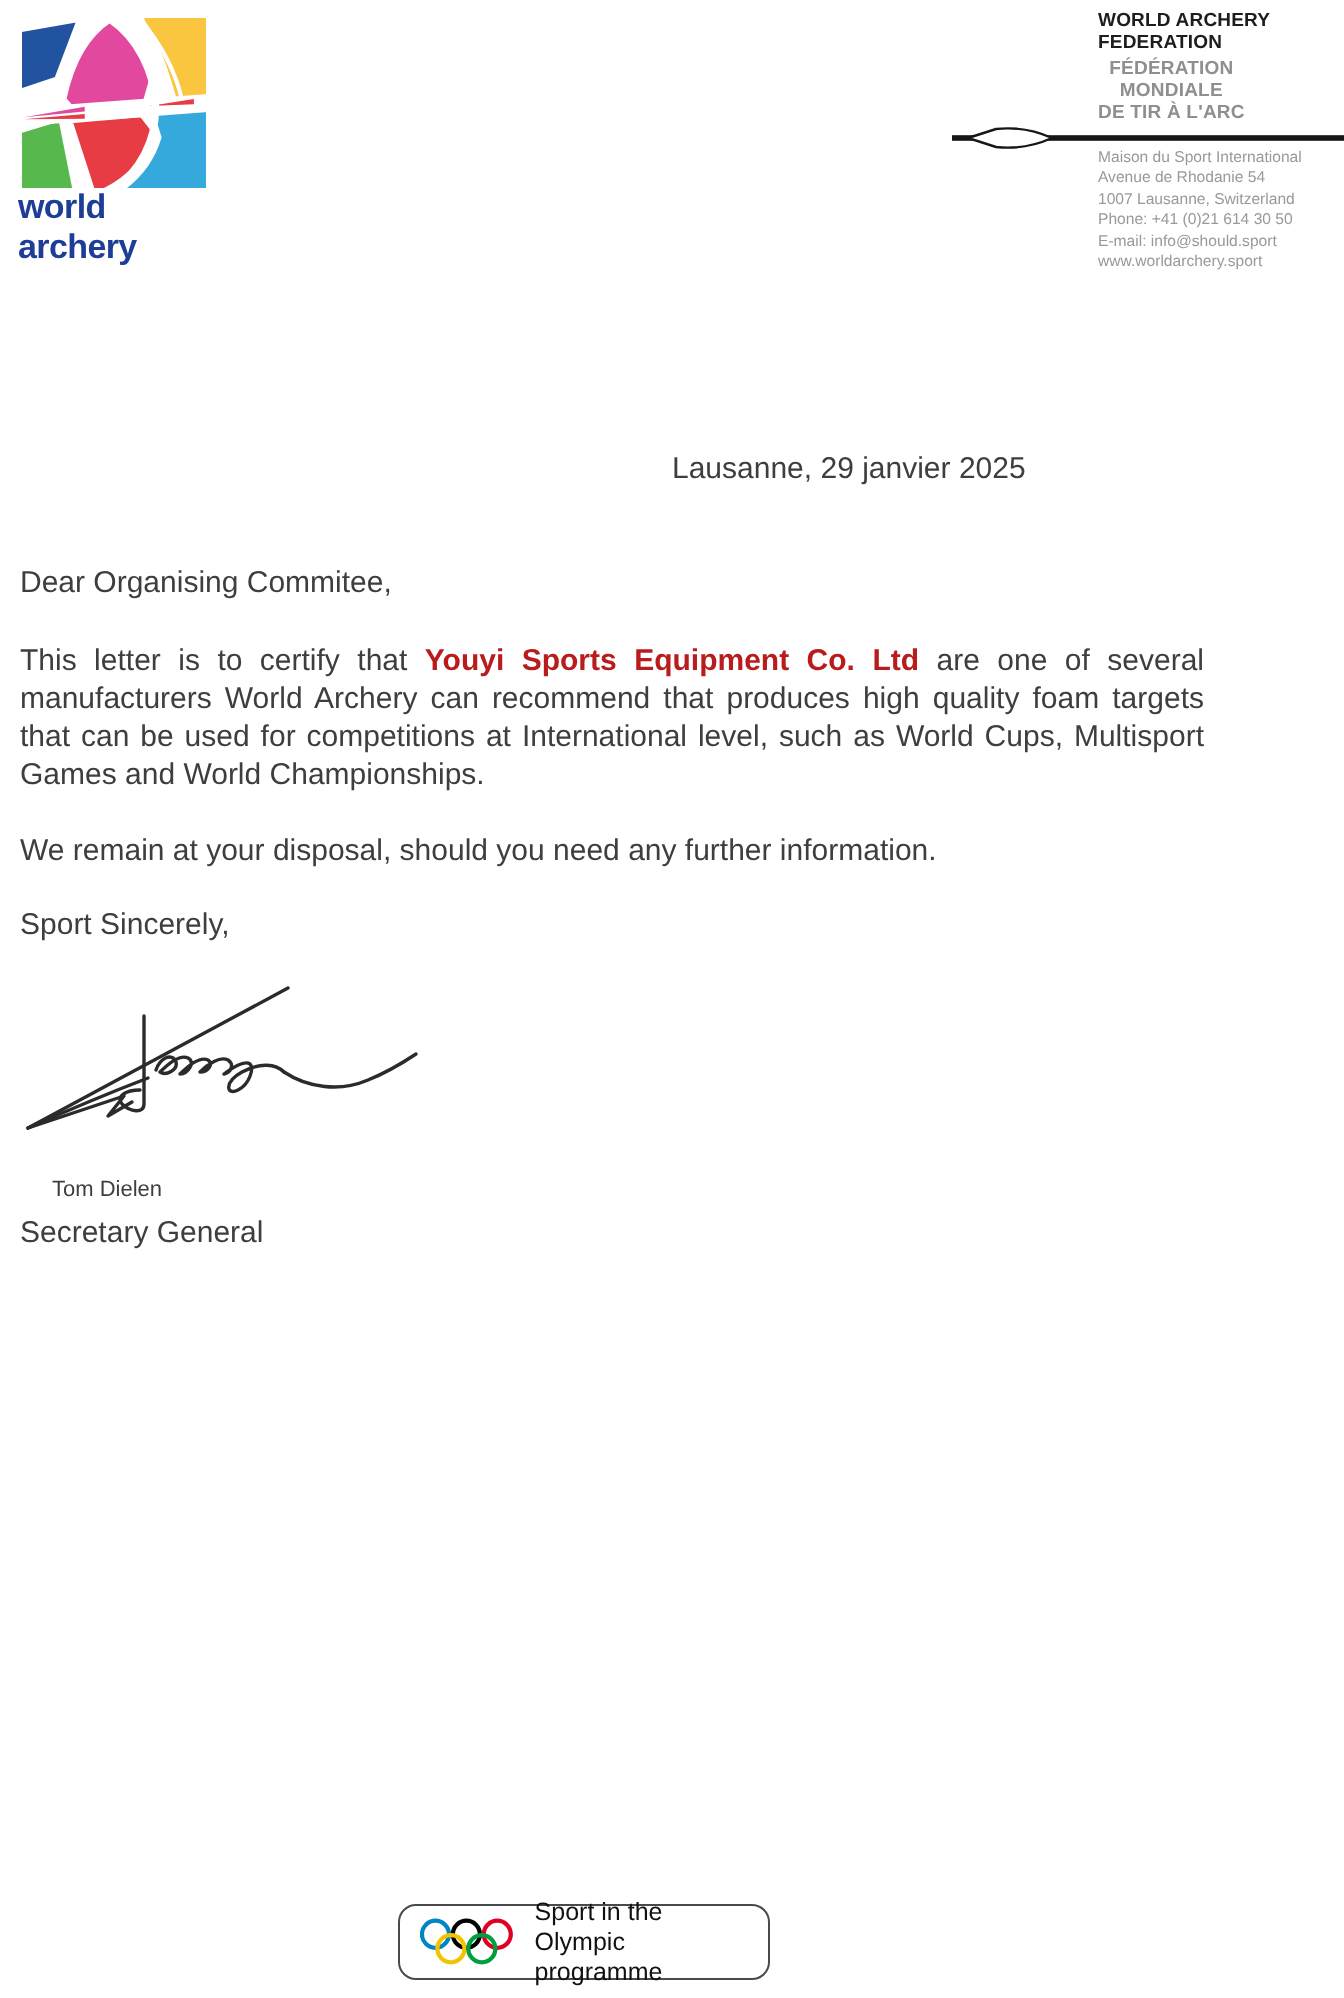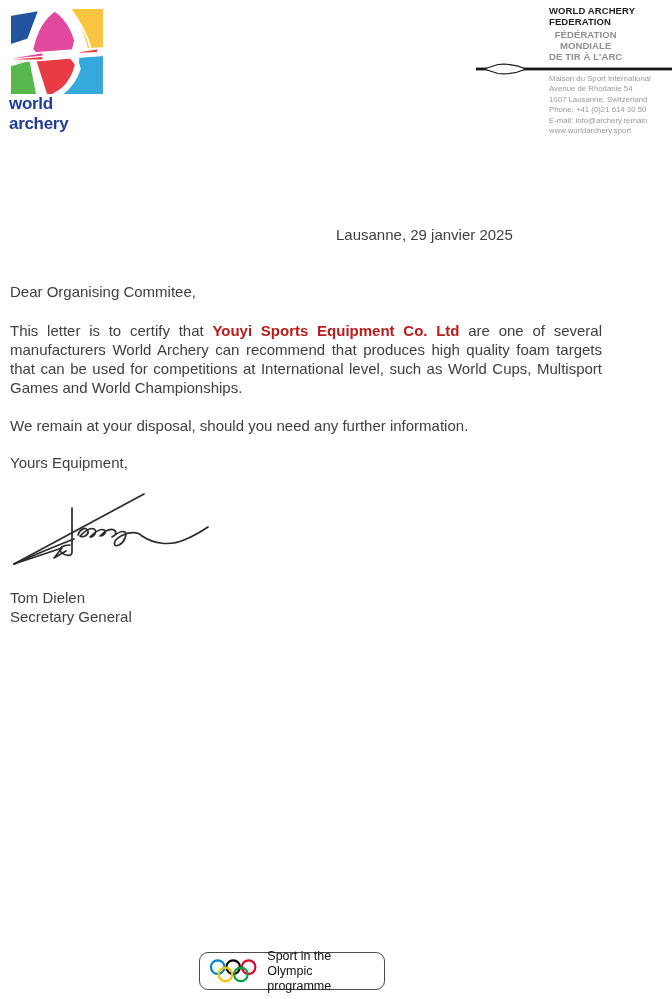--- a/index.html
+++ b/index.html
@@ -43,21 +43,21 @@
   .dateline   { left: 336px; top: 206px; font-size: 15px; margin-top: 20px; }
   .salutation { left: 10px;  top: 283px; font-size: 15px; text-align: right; }
   .body-par {
     left: 10px; top: 321px; width: 592px;
     font-size: 15px; line-height: 19px; text-align: justify;
   }
   .body-par b { color: #b91c1c; }
   .line2    { left: 10px; top: 417px; font-size: 15px; }
   .closing  { left: 10px; top: 454px; font-size: 15px; }
   .signature-svg { left: 6px; top: 486px; }
-  .signer-name  { left: 10px; top: 589px; font-size: 15px; }
+  .signer-name  { left: 26px; top: 589px; font-size: 11px; }
   .signer-title { left: 10px; top: 608px; font-size: 15px; }
 
   
   .olympic-box {
     left: 199px; top: 952px; width: 186px; height: 38px;
     border: 1.4px solid #4a4a4a; border-radius: 9px;
     display: flex; align-items: center; gap: 9px; padding: 0 8px 0 10px;
     background: #ffffff;
     justify-content: flex-end;
   }
@@ -103,33 +103,33 @@
   <svg class="abs arrow-rule" width="196" height="12" viewBox="0 0 196 12" xmlns="http://www.w3.org/2000/svg">
     <rect x="0" y="4.6" width="196" height="2.8" fill="#161616"></rect>
     <path d="M8,6 L22,1.5 C32,0.4 42,2.4 50,6 C42,9.6 32,11.6 22,10.5 Z" fill="#ffffff" stroke="#161616" stroke-width="1.2"></path>
   </svg>
 
   <div class="abs address">
     <div>Maison du Sport International</div>
     <div>Avenue de Rhodanie 54</div>
     <div>1007 Lausanne, Switzerland</div>
     <div>Phone: +41 (0)21 614 30 50</div>
-    <div>E-mail: info@archery.remain</div>
+    <div>E-mail: info@should.sport</div>
     <div>www.worldarchery.sport</div>
   </div>
 
   <div class="abs dateline">Lausanne, 29 janvier 2025</div>
 
   <div class="abs salutation">Dear Organising Commitee,</div>
 
   <div class="abs body-par"><span>This letter is to certify that </span><b>Youyi Sports Equipment Co. Ltd</b><span> are one of several manufacturers World Archery can recommend that produces high quality foam targets that can be used for competitions at International level, such as World Cups, Multisport Games and World Championships.</span></div>
 
   <div class="abs line2">We remain at your disposal, should you need any further information.</div>
 
-  <div class="abs closing">Yours Equipment,</div>
+  <div class="abs closing">Sport Sincerely,</div>
 
   <svg class="abs signature-svg" width="205" height="85" viewBox="0 0 205 85" xmlns="http://www.w3.org/2000/svg">
     <g fill="none" stroke="#2b2b2b" stroke-width="1.7" stroke-linecap="round" stroke-linejoin="round">
       <path d="M8,78 L138,8"></path>
       <path d="M8,78 C35,66 55,58 68,53"></path>
       <path d="M8,78 L56,62 L48,72 L60,65"></path>
       <path d="M66,22 L66,66 C66,71 59,70 55,66 C52,62 57,59 64,59"></path>
       <path d="M72,49 C74,43 80,40 82,45 C83,49 77,52 74,50 C78,46 84,41 88,43 C92,45 88,51 84,51 C88,47 94,42 98,44 C101,46 98,50 94,50 C98,46 104,42 108,44 C111,46 110,50 106,51 C110,48 116,44 119,46 C121,48 119,56 113,59 C107,62 106,55 115,50 C124,45 132,46 136,50"></path>
       <path d="M136,50 C148,58 164,60 178,54 C188,50 196,45 202,41"></path>
     </g>

